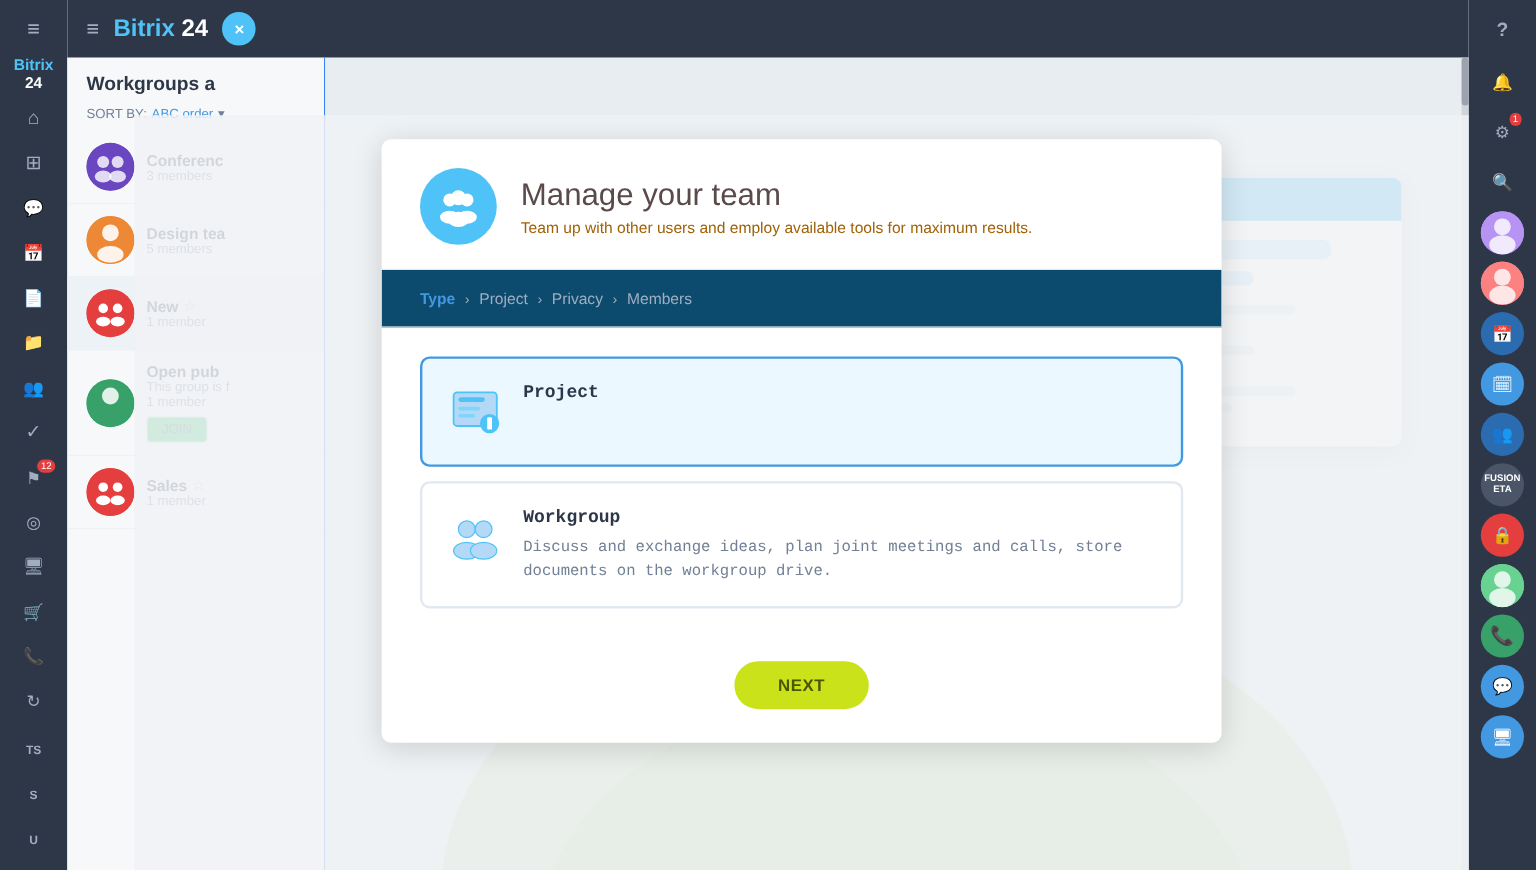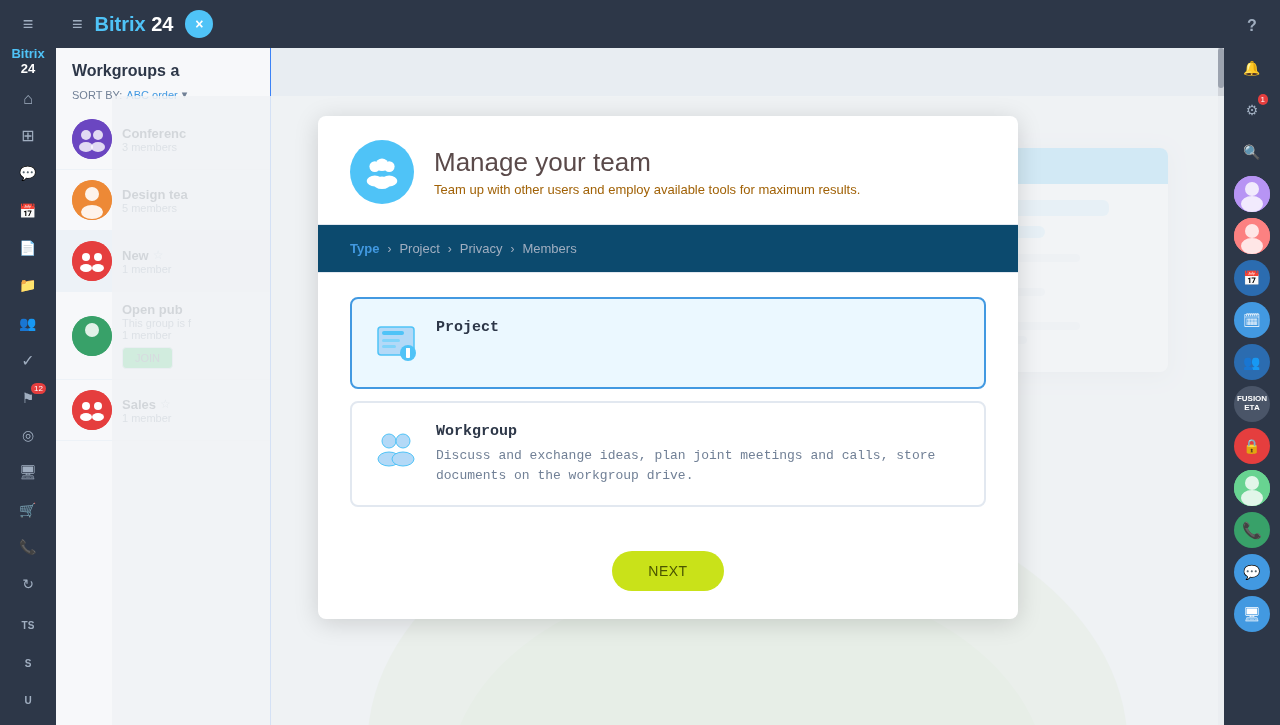--- a/index.html
+++ b/index.html
@@ -222,21 +222,21 @@
       padding: 0 32px 28px;
       display: flex;
       justify-content: center;
     }
     .next-btn {
       padding: 12px 36px;
       background: #c9e219;
       border: none;
       border-radius: 24px;
       font-size: 14px;
-      font-weight: 400;
+      font-weight: 700;
       color: #4a5500;
       cursor: pointer;
       letter-spacing: 0.5px;
     }
 
     
     .right-sidebar {
       width: 56px;
       background: #2d3748;
       height: 725px;

